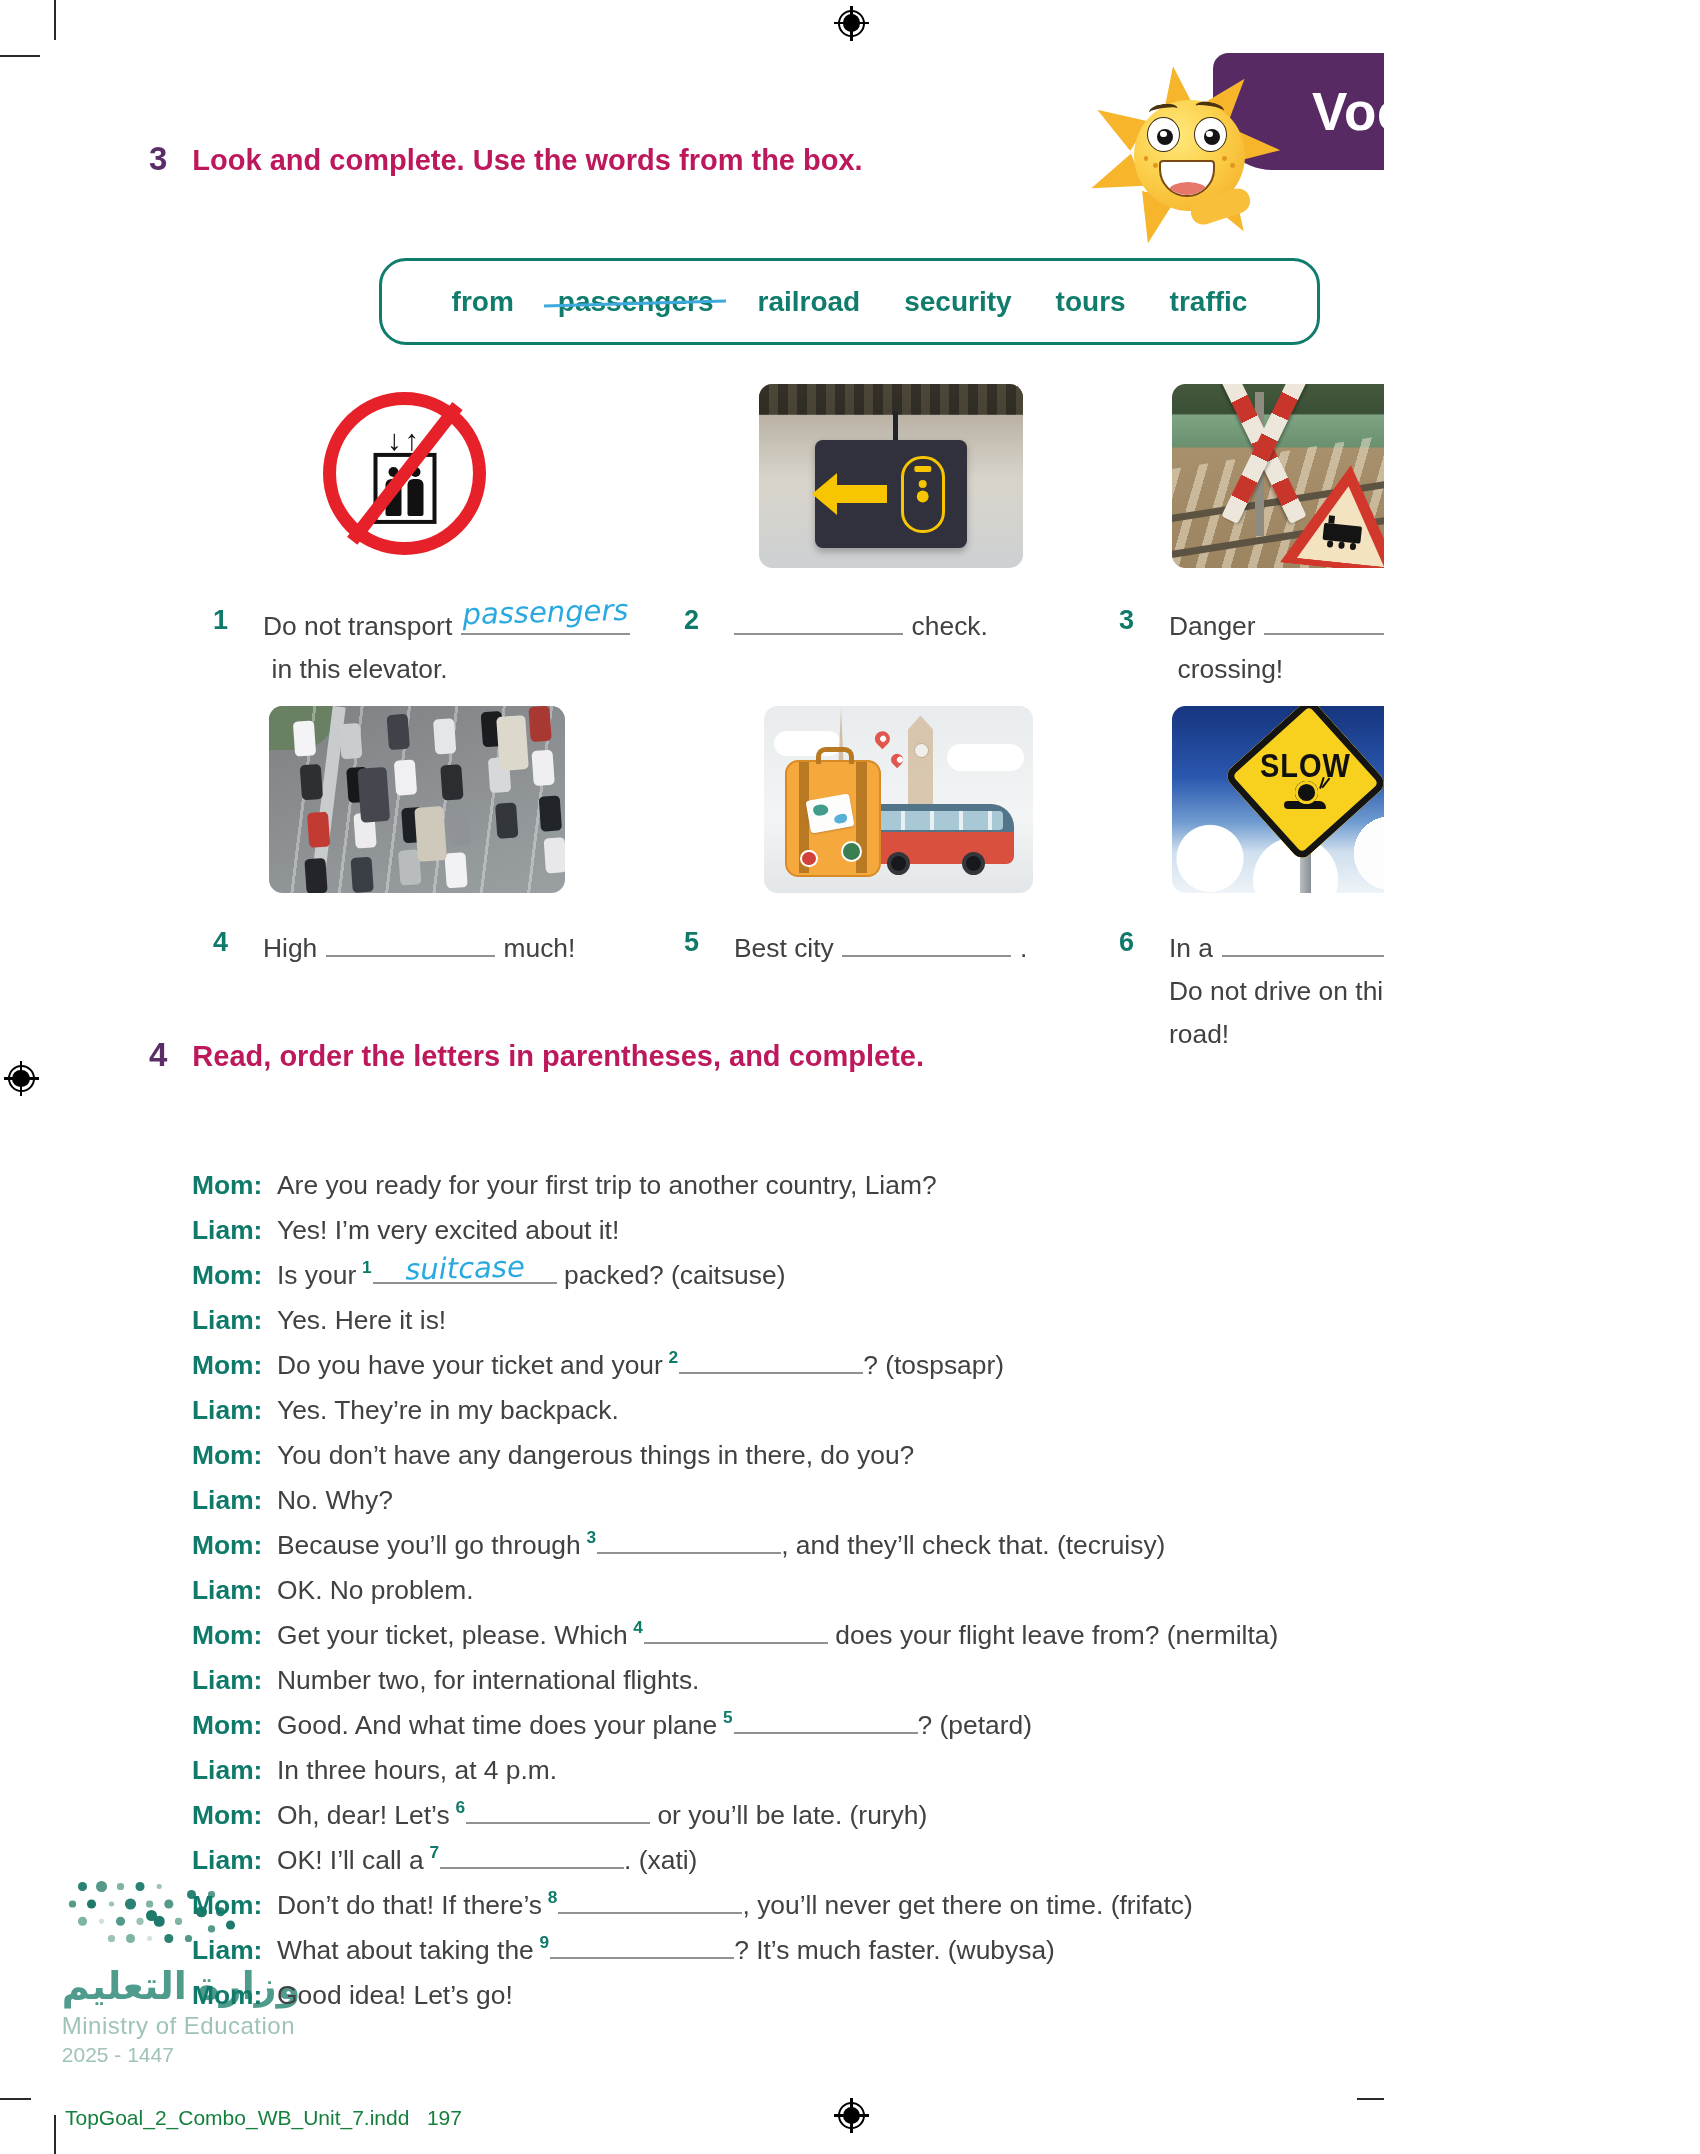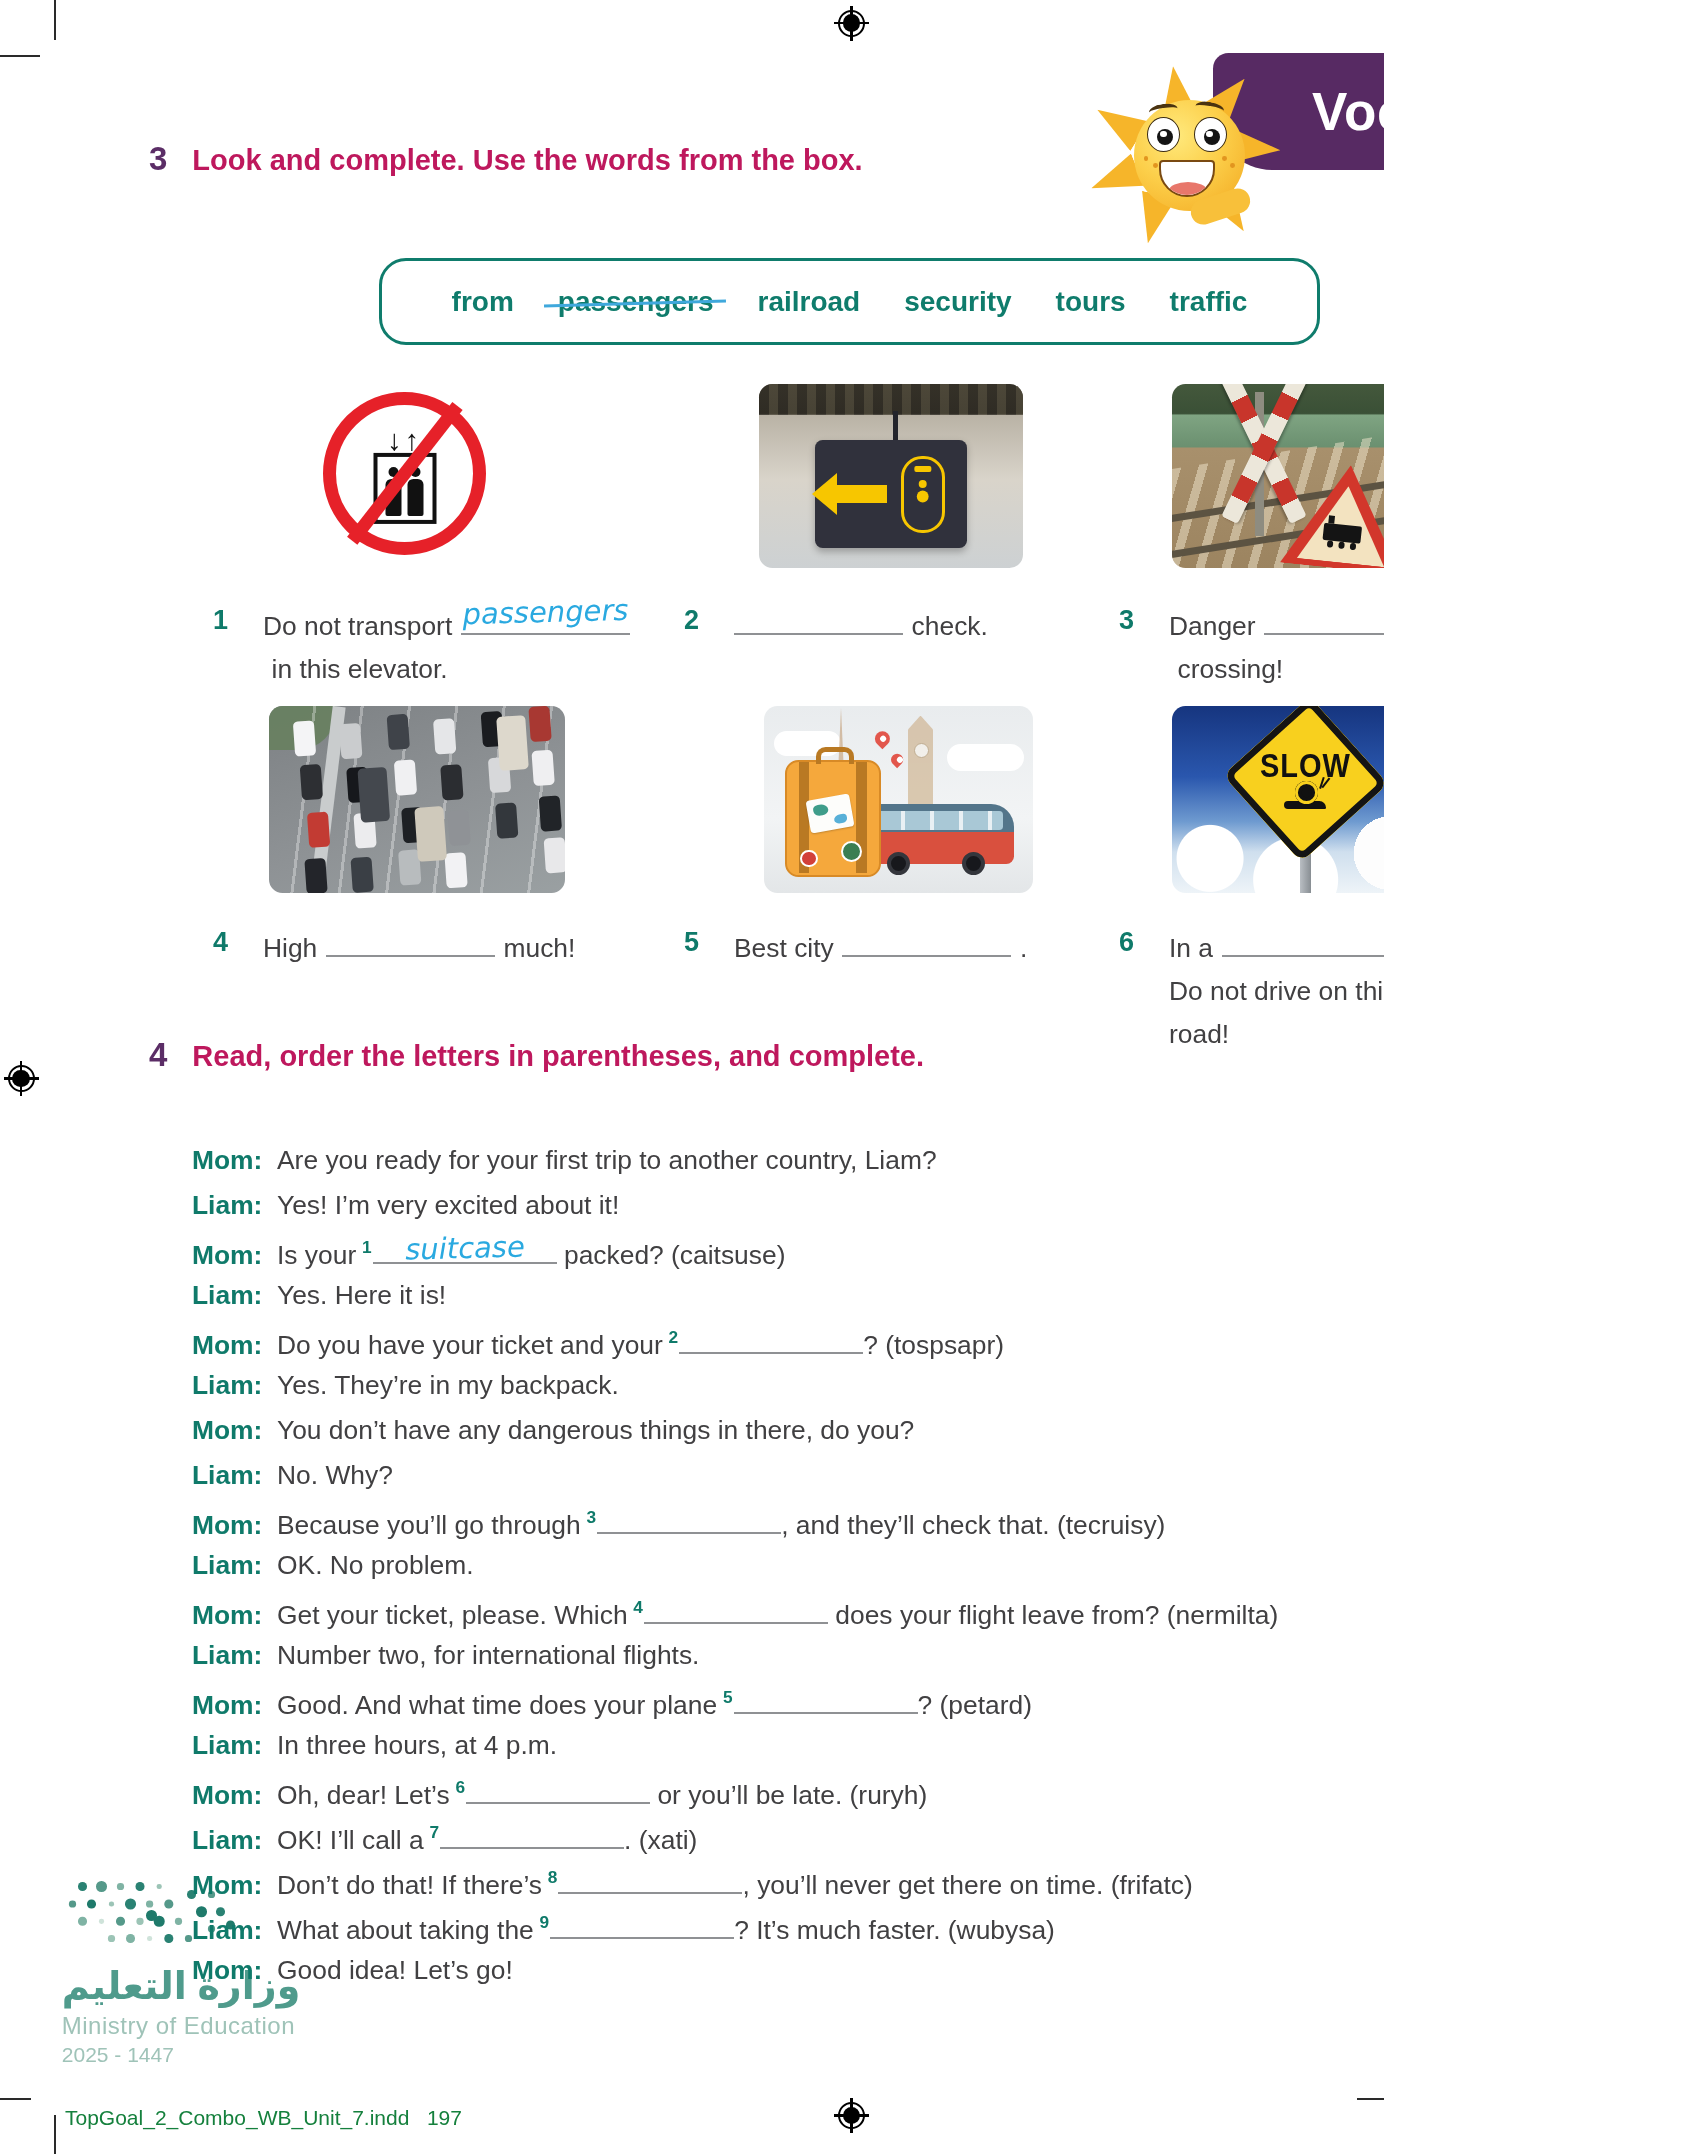--- a/index.html
+++ b/index.html
@@ -159,21 +159,21 @@
   .cap-text { line-height:1.63; }
   .cap-text .pre:not(:empty) { margin-right:8.6px; }
   .cap-text .post:not(:empty) { margin-left:8.6px; }
   .blank { position:relative; display:inline-block; width:169px; height:29px; border-bottom:2.4px solid #8f9194; vertical-align:baseline; }
   .hand { position:absolute; left:0; bottom:-2.9px; width:100%; text-align:center; font-style:italic; font-weight:500;
           font-family:"DejaVu Sans",sans-serif; color:#2aa9e0; font-size:29px; transform:rotate(-1.5deg); white-space:nowrap; }
 
   
   .dialogue { position:absolute; left:192px; top:1145px; width:1383px; z-index:3; }
   .dlg-row { height:45px; white-space:nowrap; font-size:26.4px; color:#414042; }
-  .speaker { display:inline-block; width:85px; color:#0f7a6a; font-weight:800; }
+  .speaker { display:inline-block; width:85px; color:#0f7a6a; font-weight:800;margin-top:25px; }
   .bnum { color:#0f7a6a; font-weight:800; font-size:17.3px; position:relative; top:-10.6px; margin:0 1px 0 5.8px; }
   .dlg-blank { width:184px; }
 
   
   .ministry { position:absolute; left:58px; top:1866px; z-index:1; }
   .mol-dots { position:relative; width:183px; height:92px; }
   .mol-seed { position:absolute; left:88px; top:44px; width:10.6px; height:10.6px; border-radius:50%; background:#1f7a6b;
       box-shadow:-69px -29px 0 -1px #2a8273, -50px -29px 0 0 #55998a, -31px -29px 0 -1.9px #7fb3a4, -11.5px -29px 0 -1px #2a8273, 7.7px -29px 0 -2.9px #9cc4b6,
                  -79px -11.5px 0 -1.9px #55998a, -60px -11.5px 0 -1px #1f7a6b, -40px -11.5px 0 -2.9px #9cc4b6, -21px -11.5px 0 0 #2a8273, -1.9px -11.5px 0 -1.9px #7fb3a4, 17.3px -11.5px 0 -1px #55998a,
                  -69px 5.8px 0 -1px #7fb3a4, -50px 5.8px 0 -2.9px #cfe3da, -31px 5.8px 0 -1px #55998a, -11.5px 5.8px 0 -1.9px #9cc4b6, 7.7px 5.8px 0 0 #1f7a6b, 27px 5.8px 0 -1.9px #7fb3a4,

